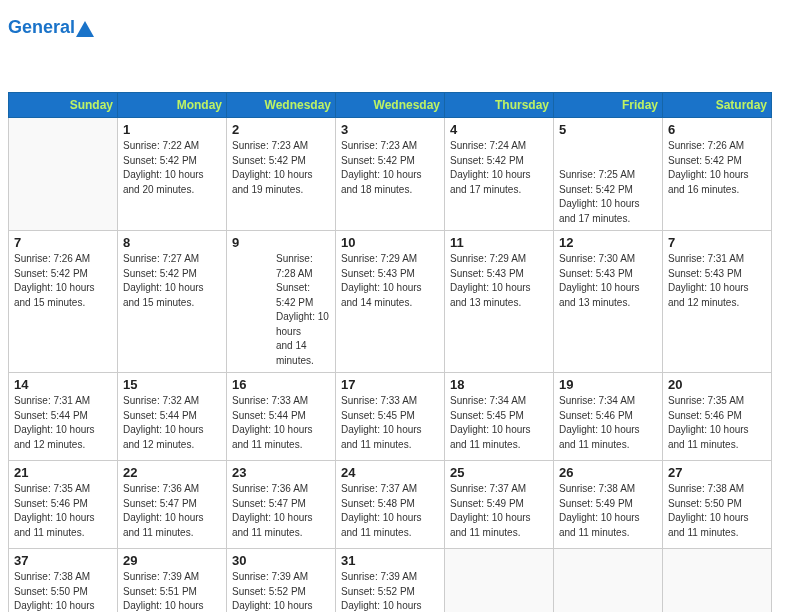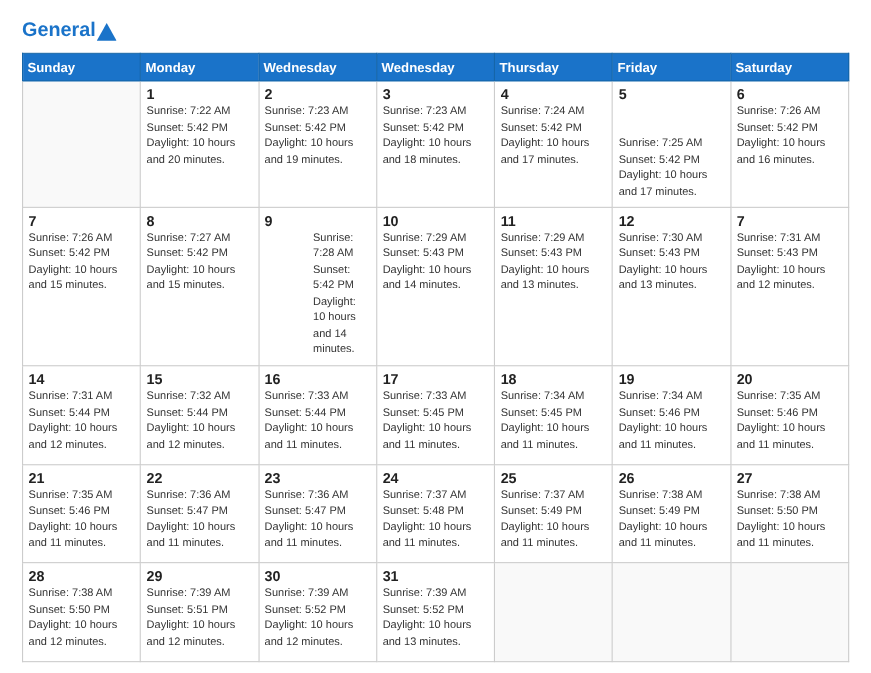--- a/index.html
+++ b/index.html
@@ -6,23 +6,24 @@
     body {
       width: 792px;
       height: 612px;
       font-family: Arial, sans-serif;
       background: #fff;
       overflow: hidden;
     }
     .page {
       width: 792px;
       height: 612px;
-      padding: 18px 20px 10px 20px;
+      padding: 18px 20px 10px 8px;
       display: flex;
       flex-direction: column;
+      gap: 44px;
     }
     .header {
       display: flex;
       justify-content: space-between;
       align-items: flex-start;
       margin-bottom: 10px;
     }
     .logo {
       display: flex;
       align-items: center;
@@ -58,25 +59,25 @@
     }
     .calendar {
       flex: 1;
       border: 1px solid #ccc;
       border-collapse: collapse;
       width: 100%;
       table-layout: fixed;
     }
     .calendar th {
       background: #1a73c9;
-      color: #ffffff;
+      color: #bef264;
       font-size: 12px;
       font-weight: bold;
       padding: 5px 4px;
-      text-align: left;
+      text-align: right;
       border: 1px solid #1565a8;
       margin-left: 14px;
     }
     .calendar td {
       border: 1px solid #ccc;
       vertical-align: top;
       padding: 4px 5px;
       font-size: 9.5px;
       color: #333;
       background: #fff;
@@ -328,21 +329,21 @@
           <td>
             <span class="day-num">27</span>
             <div class="day-info" style="white-space: pre-line;">Sunrise: 7:38 AM
 Sunset: 5:50 PM
 Daylight: 10 hours
 and 11 minutes.</div>
           </td>
         </tr>
         <tr>
           <td>
-            <span class="day-num">28</span>
+            <span class="day-num">37</span>
             <div class="day-info" style="white-space: pre-line;">Sunrise: 7:38 AM
 Sunset: 5:50 PM
 Daylight: 10 hours
 and 12 minutes.</div>
           </td>
           <td>
             <span class="day-num">29</span>
             <div class="day-info" style="white-space: pre-line;">Sunrise: 7:39 AM
 Sunset: 5:51 PM
 Daylight: 10 hours

